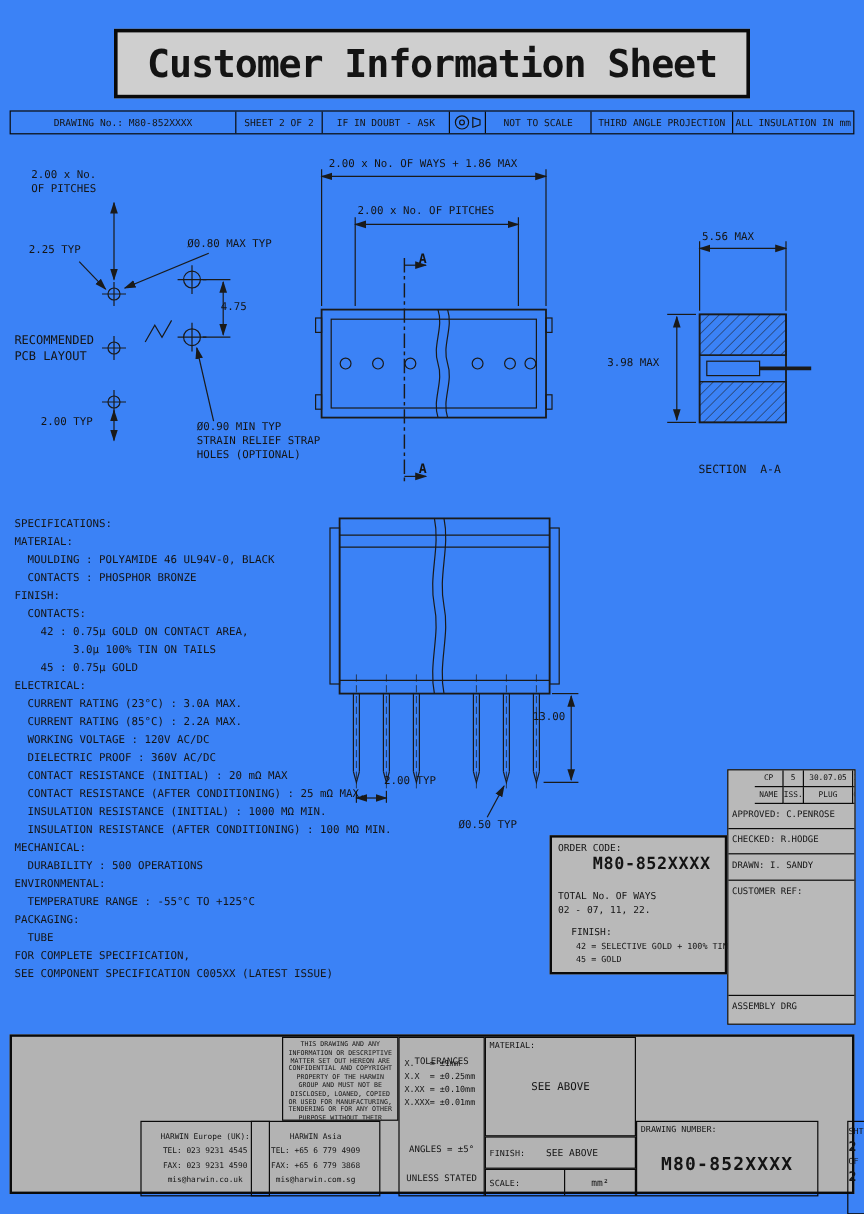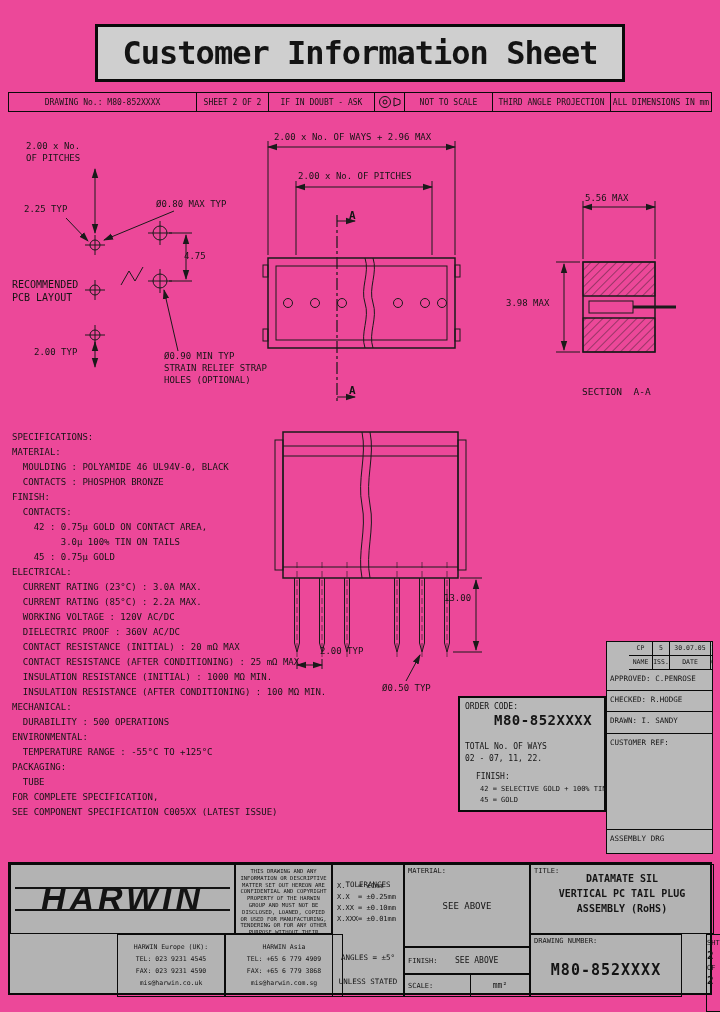--- a/index.html
+++ b/index.html
@@ -1,17 +1,17 @@
 <!DOCTYPE html>
 <html><head>
 <meta charset="utf-8">
 <style>
   * { margin:0; padding:0; box-sizing:border-box; }
   body { background:#8f8f8f; font-family:"DejaVu Sans Mono", monospace; }
-  .page { position:relative; width:720px; height:1012px; margin:0 auto; background:#ec4899; color:#141414; overflow:hidden; }
+  .page { position:relative; width:720px; height:1012px; margin:0 auto; background:#3b82f6; color:#141414; overflow:hidden; }
   .abs { position:absolute; }
   .lbl { position:absolute; font-size:9px; line-height:12px; white-space:pre; color:#141414; }
   .title-box { position:absolute; left:95px; top:24px; width:530px; height:58px; border:3px solid #0a0a0a; background:#cfcfcf;
                display:flex; align-items:center; justify-content:center; font-size:32px; font-weight:bold; letter-spacing:-1px; white-space:nowrap; }
   .header-row { position:absolute; left:8px; top:92px; width:704px; height:20px; display:flex; border:1px solid #0a0a0a; }
   .hcell { height:100%; display:flex; align-items:center; justify-content:center; font-size:8px; white-space:nowrap;
            border-right:1px solid #0a0a0a; overflow:hidden; }
   .hcell:last-child { border-right:none; }
   .specs { position:absolute; left:12px; top:430px; font-size:9px; line-height:15px; white-space:pre; }
   .notes { position:absolute; left:483px; top:421px; font-size:9px; line-height:13px; white-space:pre; }
@@ -48,21 +48,21 @@
     <div class="hcell" style="flex:0 0 106px">IF IN DOUBT - ASK</div>
     <div class="hcell" style="flex:0 0 30px">
       <svg width="26" height="14" viewBox="0 0 26 14">
         <circle cx="8" cy="7" r="5.5" fill="none" stroke="#141414"></circle>
         <circle cx="8" cy="7" r="2" fill="none" stroke="#141414"></circle>
         <path d="M17,3 L23,5 L23,9 L17,11 Z" fill="none" stroke="#141414"></path>
       </svg>
     </div>
     <div class="hcell" style="flex:0 0 88px">NOT TO SCALE</div>
     <div class="hcell" style="flex:0 0 118px">THIRD ANGLE PROJECTION</div>
-    <div class="hcell" style="flex:1">ALL DIMENSIONS IN mm</div>
+    <div class="hcell" style="flex:1">ALL INSULATION IN mm</div>
   </div>
 
   <svg class="abs" style="left:8px; top:115px" width="704" height="745" viewBox="0 0 704 745">
     <defs>
       <marker id="arr" viewBox="0 0 10 10" refX="9" refY="5" markerWidth="10" markerHeight="10" orient="auto-start-reverse">
         <path d="M0,1.8 L10,5 L0,8.2 Z" fill="#1a1a1a"></path>
       </marker>
       <pattern id="hatch" width="6" height="6" patternUnits="userSpaceOnUse" patternTransform="rotate(45)">
         <line x1="0" y1="0" x2="0" y2="6" stroke="#1a1a1a" stroke-width="0.8"></line>
       </pattern>
@@ -173,21 +173,21 @@
   <div class="lbl" style="left:24px; top:203px">2.25 TYP</div>
   <div class="lbl" style="left:156px; top:198px">Ø0.80 MAX TYP</div>
   <div class="lbl" style="left:184px; top:250px">4.75</div>
   <div class="lbl" style="left:12px; top:278px; font-size:10px; line-height:13px">RECOMMENDED
 PCB LAYOUT</div>
   <div class="lbl" style="left:34px; top:346px">2.00 TYP</div>
   <div class="lbl" style="left:164px; top:350px">Ø0.90 MIN TYP
 STRAIN RELIEF STRAP
 HOLES (OPTIONAL)</div>
 
-  <div class="lbl" style="left:274px; top:131px">2.00 x No. OF WAYS + 2.96 MAX</div>
+  <div class="lbl" style="left:274px; top:131px">2.00 x No. OF WAYS + 1.86 MAX</div>
   <div class="lbl" style="left:298px; top:170px">2.00 x No. OF PITCHES</div>
   <div class="a-mark" style="left:349px; top:209px">A</div>
   <div class="a-mark" style="left:349px; top:384px">A</div>
 
   <div class="lbl" style="left:585px; top:192px">5.56 MAX</div>
   <div class="lbl" style="left:506px; top:297px">3.98 MAX</div>
   <div class="lbl" style="left:582px; top:386px; font-size:9.5px">SECTION  A-A</div>
 
   <div class="lbl" style="left:444px; top:592px">13.00</div>
   <div class="lbl" style="left:320px; top:645px">2.00 TYP</div>
@@ -222,21 +222,21 @@
 SEE COMPONENT SPECIFICATION C005XX (LATEST ISSUE)</div>
 
   <div class="rev-block">
     <div class="rev-grid">
       <div class="rev-cell">CP</div>
       <div class="rev-cell">5</div>
       <div class="rev-cell">30.07.05</div>
       <div class="rev-cell">10303</div>
       <div class="rev-cell">NAME</div>
       <div class="rev-cell">ISS.</div>
-      <div class="rev-cell">DATE</div>
+      <div class="rev-cell">PLUG</div>
       <div class="rev-cell">C/NOTE</div>
     </div>
     <div class="app-row" style="height:21px">APPROVED: C.PENROSE</div>
     <div class="app-row" style="height:21px">CHECKED: R.HODGE</div>
     <div class="app-row" style="height:22px">DRAWN: I. SANDY</div>
     <div class="app-row" style="height:96px">CUSTOMER REF:</div>
     <div class="app-row" style="height:23px">ASSEMBLY DRG</div>
   </div>
 
   <div class="order-box">
@@ -244,35 +244,30 @@
     <div style="position:absolute; left:34px; top:14px; font-size:14px; font-weight:bold; letter-spacing:.5px">M80-852XXXX</div>
     <div style="position:absolute; left:5px; top:44px; font-size:8px">TOTAL No. OF WAYS</div>
     <div style="position:absolute; left:5px; top:56px; font-size:8px">02 - 07, 11, 22.</div>
     <div style="position:absolute; left:16px; top:74px; font-size:8px">FINISH:</div>
     <div style="position:absolute; left:20px; top:86px; font-size:7px; line-height:11px; white-space:pre">42 = SELECTIVE GOLD + 100% TIN
 45 = GOLD</div>
   </div>
 
   <div class="footer-block">
 
-    <div class="fcell" style="left:0; top:0; width:225px; height:70px">
-      <div class="logo-stripe" style="top:22px"></div>
-      <div class="logo-stripe" style="top:44px"></div>
-      <div class="logo-text">HARWIN</div>
-    </div>
 
     <div class="fcell legal" style="left:225px; top:0; width:97px; height:70px">THIS DRAWING AND ANY INFORMATION OR DESCRIPTIVE MATTER SET OUT HEREON ARE CONFIDENTIAL AND COPYRIGHT PROPERTY OF THE HARWIN GROUP AND MUST NOT BE DISCLOSED, LOANED, COPIED OR USED FOR MANUFACTURING, TENDERING OR FOR ANY OTHER PURPOSE WITHOUT THEIR WRITTEN PERMISSION.</div>
 
     <div class="fcell contact" style="left:107px; top:70px; width:108px">
       <div>HARWIN Europe (UK):</div>
       <div>TEL: 023 9231 4545</div>
       <div>FAX: 023 9231 4590</div>
       <div>mis@harwin.co.uk</div>
     </div>
-    <div class="fcell contact" style="left:215px; top:70px; width:118px">
+    <div class="fcell contact" style="left:199px; top:70px; width:108px">
       <div>HARWIN Asia</div>
       <div>TEL: +65 6 779 4909</div>
       <div>FAX: +65 6 779 3868</div>
       <div>mis@harwin.com.sg</div>
     </div>
 
     <div class="fcell" style="left:322px; top:0; width:72px; height:133px">
       <div style="position:absolute; left:0; right:0; top:15px; text-align:center; font-size:7.5px">TOLERANCES</div>
       <div style="position:absolute; left:4px; top:16px; font-size:7px; line-height:11px; white-space:pre">X.   = ±1mm
 X.X  = ±0.25mm
@@ -290,26 +285,20 @@
     <div class="fcell" style="left:394px; top:83px; width:126px; height:27px">
       <div style="position:absolute; left:3px; top:9px; font-size:7px">FINISH:</div>
       <div style="position:absolute; left:50px; top:8px; font-size:8px">SEE ABOVE</div>
     </div>
 
     <div class="fcell" style="left:394px; top:110px; width:126px; height:23px">
       <div style="position:absolute; left:3px; top:7px; font-size:7px">SCALE:</div>
       <div style="position:absolute; left:65px; top:0; width:59px; height:100%; border-left:1px solid #0a0a0a; display:flex; align-items:center; justify-content:center; font-size:8px">mm²</div>
     </div>
 
-    <div class="fcell" style="left:520px; top:0; width:184px; height:70px">
-      <div style="position:absolute; left:3px; top:2px; font-size:7px">TITLE:</div>
-      <div style="position:absolute; left:0; right:0; top:6px; text-align:center; font-size:10px; line-height:15px; font-weight:bold; white-space:pre">DATAMATE SIL
-VERTICAL PC TAIL PLUG
-ASSEMBLY (RoHS)</div>
-    </div>
 
     <div class="fcell" style="left:520px; top:70px; width:152px; height:63px">
       <div style="position:absolute; left:3px; top:2px; font-size:7px">DRAWING NUMBER:</div>
       <div style="position:absolute; left:0; right:0; top:26px; text-align:center; font-size:15px; font-weight:bold; letter-spacing:1px">M80-852XXXX</div>
     </div>
 
     <div class="fcell" style="left:696px; top:70px; width:32px; height:78px; text-align:left">
       <div style="font-size:7px; line-height:12px; margin-top:2px">SHT</div>
       <div style="font-size:11px; line-height:13px; font-weight:bold">2</div>
       <div style="font-size:7px; line-height:12px">OF</div>

